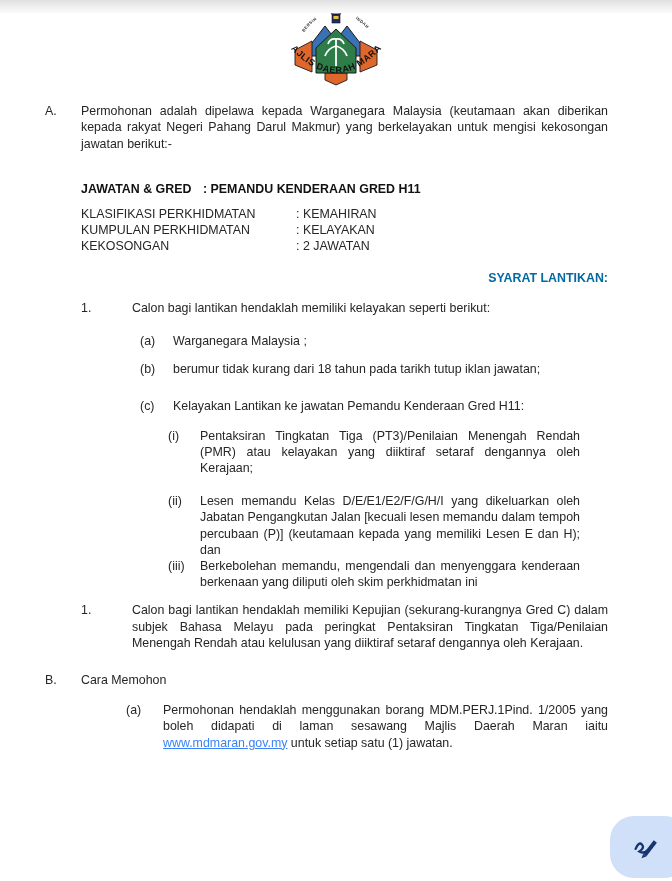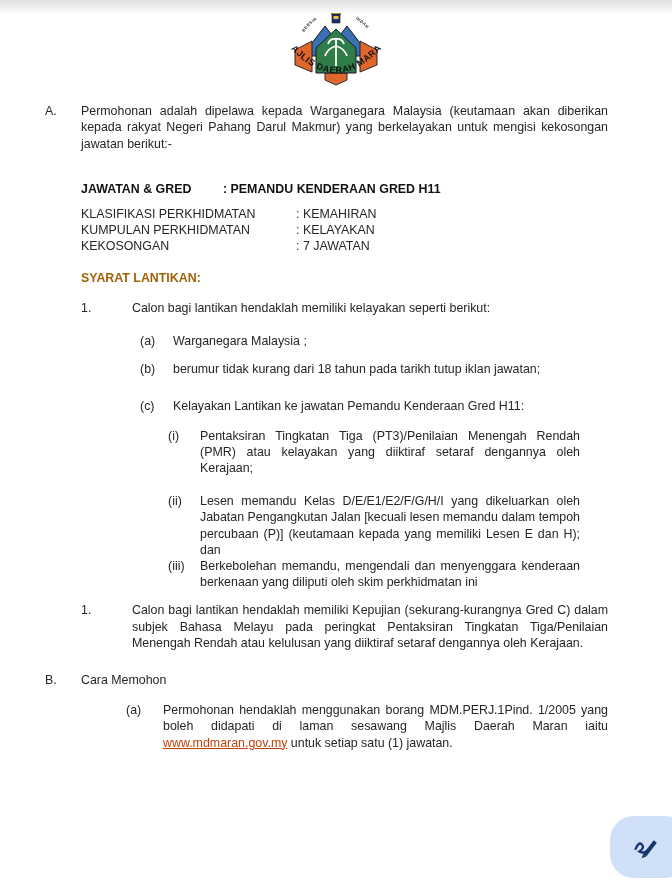--- a/index.html
+++ b/index.html
@@ -22,27 +22,27 @@
     margin:7px 0 0 0;
     text-align:center;
     font-size:13.5px;font-weight:bold;letter-spacing:.4px;color:#111;
   }
   .content{padding:0 64px 0 45px;}
   .sec{display:flex;}
   .sec-marker{width:36px;flex:none;}
   .sec-a{margin-top:11px;}
   .para-justify{text-align:justify;}
   .indent36{margin-left:36px;}
-  .pos-line{margin-top:29px;font-weight:bold;display:flex;color:#111;gap:20px;}
+  .pos-line{margin-top:29px;font-weight:bold;display:flex;color:#111;}
   .pos-label{width:122px;flex:none;}
   .details{margin-top:9px;}
   .drow{display:flex;}
   .dlabel{width:215px;flex:none;}
   .dval .ital{font-style:italic;}
-  .h-bold{font-weight:bold;color:#a16207;}
+  .h-bold{font-weight:bold;color:#0369a1;text-align:right;}
   .h-syarat{margin-top:15px;}
   .num-item{display:flex;margin-top:14px;}
   .num{width:51px;flex:none;}
   .num-text{flex:1;}
   .sub{display:flex;margin-left:95px;}
   .sub-marker{width:33px;flex:none;}
   .sub-a{margin-top:17px;}
   .sub-b{margin-top:12px;}
   .sub-c{margin-top:21px;}
   .roman{display:flex;margin-left:123px;margin-right:28px;}
@@ -51,21 +51,21 @@
   .roman-i{margin-top:13px;}
   .roman-ii{margin-top:17px;}
   .roman-iii{}
   .h-bm{margin-top:14px;}
   .bm-item{margin-top:12px;}
   .bm-item .num-text{text-align:justify;}
   .sec-b{margin-top:21px;}
   .b-sub{display:flex;margin-left:81px;margin-top:14px;}
   .b-sub-marker{width:37px;flex:none;}
   .b-sub-text{flex:1;text-align:justify;}
-  .weblink{color:#c2410c;text-decoration:underline;cursor:pointer;}
+  .weblink{color:#3b82f6;text-decoration:underline;cursor:pointer;}
   .fab{
     position:absolute;top:816px;right:-16px;
     width:78px;height:62px;border-radius:24px;
     background:#cfe0f8;
     display:flex;align-items:center;justify-content:center;
     padding-right:8px;box-sizing:border-box;
     cursor:pointer;
   }
 </style>
 </head>
@@ -134,21 +134,21 @@
       <div class="drow">
         <span class="dlabel">KLASIFIKASI PERKHIDMATAN</span>
         <span class="dval"><span>: KEMAHIRAN</span><span class="ital"></span></span>
       </div>
       <div class="drow">
         <span class="dlabel">KUMPULAN PERKHIDMATAN</span>
         <span class="dval"><span>: KELAYAKAN</span><span class="ital"></span></span>
       </div>
       <div class="drow">
         <span class="dlabel">KEKOSONGAN</span>
-        <span class="dval"><span>: 7 JAWATAN</span><span class="ital"></span></span>
+        <span class="dval"><span>: 2 JAWATAN</span><span class="ital"></span></span>
       </div>
     </div>
 
     <div class="h-bold h-syarat indent36">SYARAT LANTIKAN:</div>
 
     <div class="num-item indent36">
       <span class="num">1.</span>
       <div class="num-text">Calon bagi lantikan hendaklah memiliki kelayakan seperti berikut:</div>
     </div>
 

